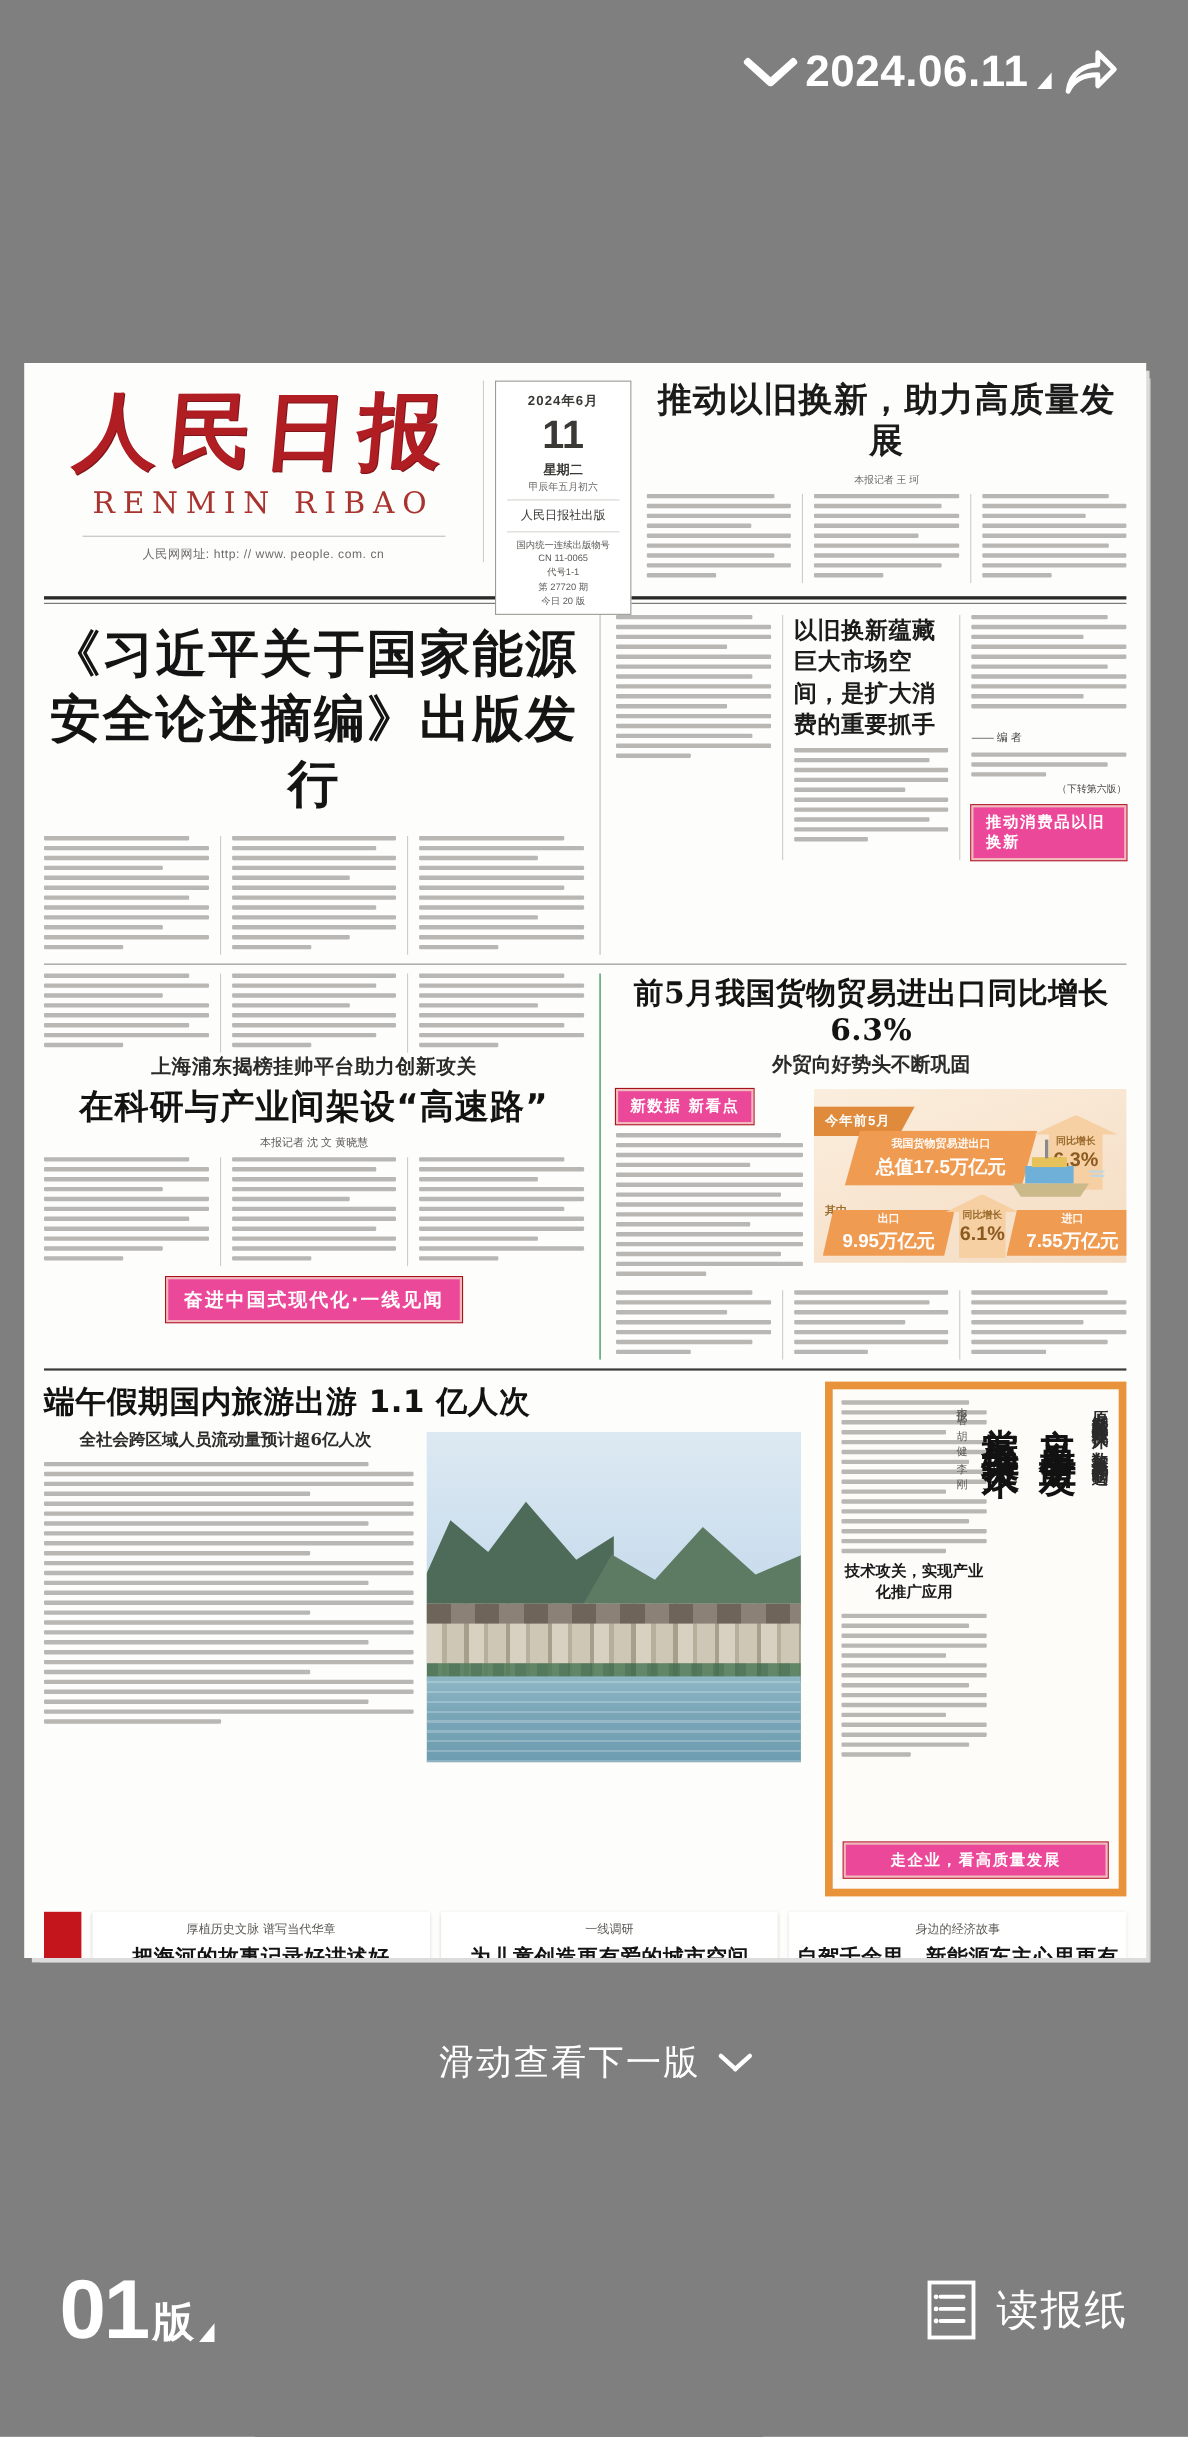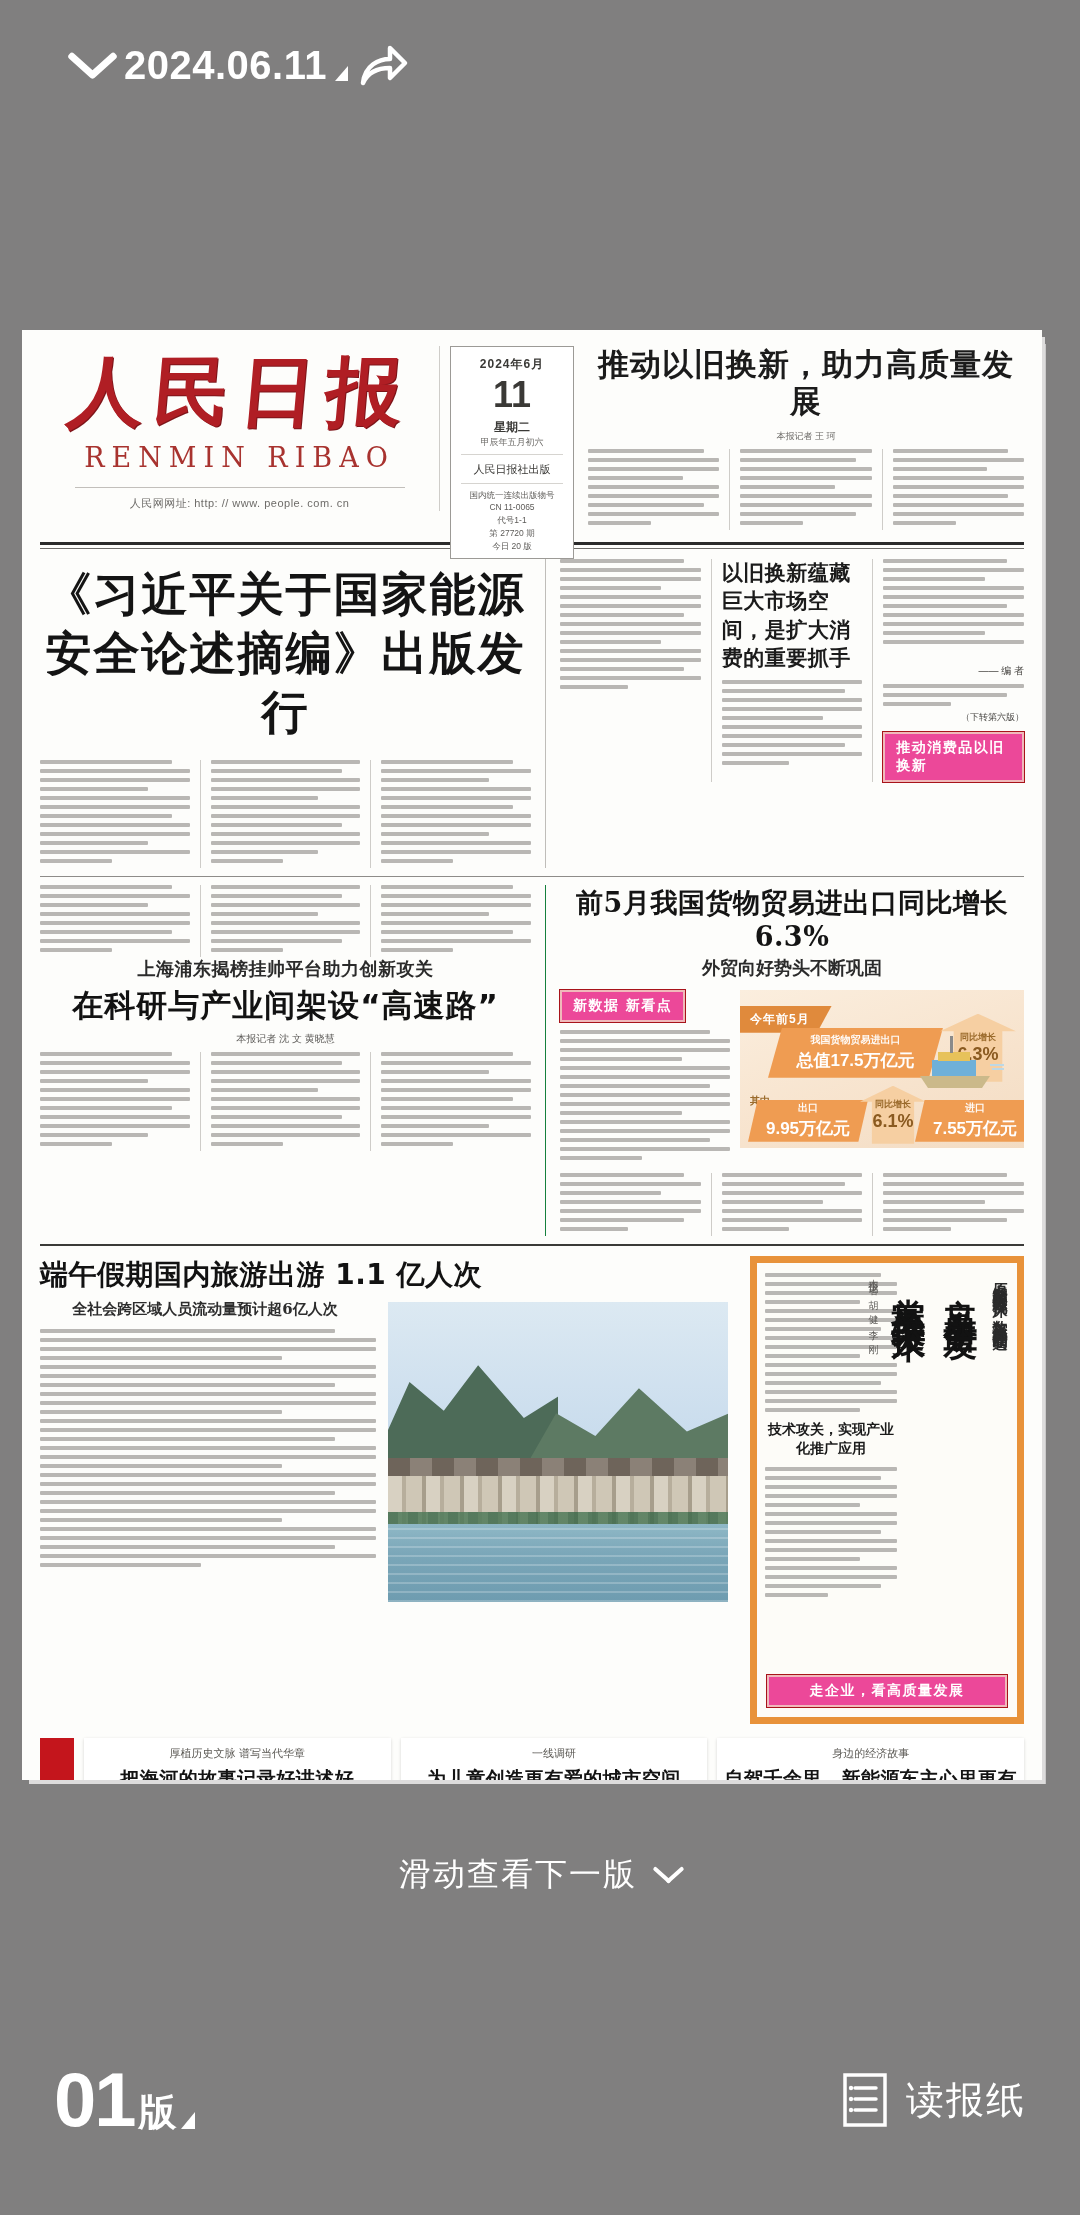--- a/index.html
+++ b/index.html
@@ -7,21 +7,21 @@
     width: 1080px; height: 2215px;
     background: #807f7f;
     font-family: "Liberation Sans", "DejaVu Sans", sans-serif;
     overflow: hidden;
   }
   .app { position: relative; width: 1080px; height: 2215px; background: #807f7f; }
 
   
   .topbar {
     position: absolute; top: 0; left: 0; width: 1080px; height: 130px;
-    display: flex; align-items: center; justify-content: flex-start;
+    display: flex; align-items: center; justify-content: flex-end;
     padding: 0 54px;
   }
   .icon-btn { width: 70px; height: 70px; display: flex; align-items: center; justify-content: center; }
   .chev-down {
     width: 46px; height: 46px; position: relative;
   }
   .chev-down::before, .chev-down::after {
     content: ""; position: absolute; background: #fff; border-radius: 3px;
     width: 34px; height: 7px; top: 20px;
   }
@@ -480,21 +480,21 @@
               <div class="ln m"></div>
                 <div class="ln"></div>
                 <div class="ln s"></div>
                 <div class="ln"></div>
               <div class="ln"></div>
                 <div class="ln m"></div>
                 <div class="ln"></div>
                 <div class="ln"></div>
               <div class="ln s"></div>
                 <div class="ln"></div>
-              <div style="text-align:right;font-size:10px;color:#4a4845;margin:20px 0 6px">—— 编  者</div>
+              <div style="text-align:left;font-size:10px;color:#4a4845;margin:20px 0 6px">—— 编  者</div>
               <div class="ln"></div>
                 <div class="ln m"></div>
                 <div class="ln xs"></div>
               <div style="text-align:right;font-size:9px;color:#4a4845;margin-top:4px">（下转第六版）</div>
               <div style="margin-top:8px">
                 <span class="red-badge sm">推动消费品以旧换新</span>
               </div>
             </div>
           </div>
         </div>
@@ -570,20 +570,23 @@
                 <div class="ln s"></div>
                 <div class="ln"></div>
                 <div class="ln"></div>
                 <div class="ln m"></div>
                 <div class="ln"></div>
                 <div class="ln"></div>
                 <div class="ln s"></div>
                 <div class="ln"></div>
                 <div class="ln xs"></div>
               </div>
+          </div>
+          <div style="display:flex;justify-content:center;margin-top:10px">
+            <span class="red-badge">奋进中国式现代化·一线见闻</span>
           </div>
         </div>
 
         <div class="mid-right">
           <div class="trade-title">前5月我国货物贸易进出口同比增长 6.3%</div>
           <div class="trade-sub">外贸向好势头不断巩固</div>
 
           <div class="info-row">
             <div class="info-left">
               <div>

